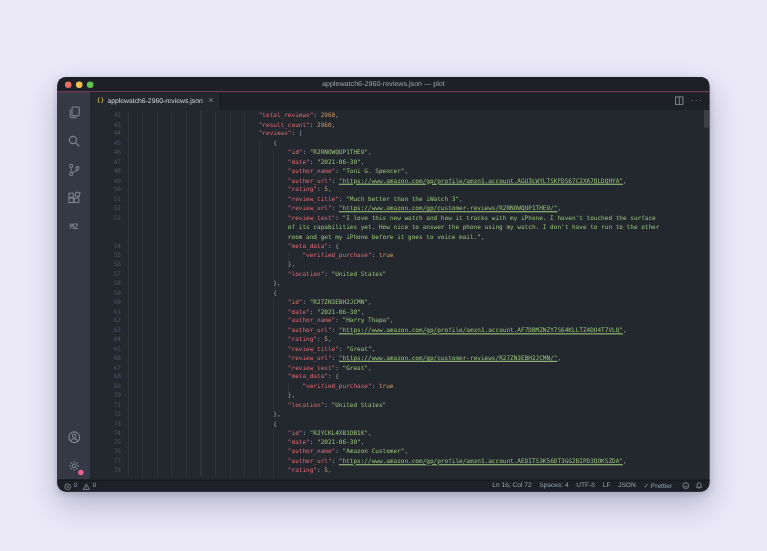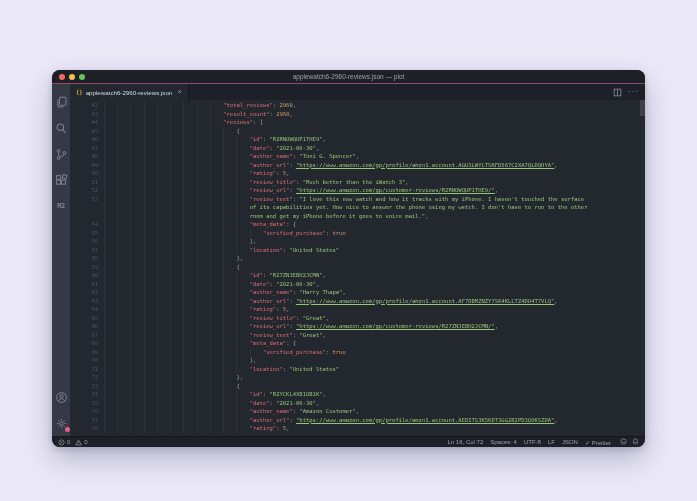--- a/index.html
+++ b/index.html
@@ -24,21 +24,21 @@
   .light.yellow { background:#f4bf4f; }
   .light.green { background:#61c554; }
   .win-title {
     position:absolute; left:0; right:0; text-align:center;
     font-size:6.5px; color:#9aa1ad; line-height:13px; pointer-events:none;
   }
 
   
   .main { flex:1 1 auto; display:flex; min-height:0; }
   .activitybar {
-    width:18px; background:#343945; flex:0 0 auto;
+    width:30px; background:#343945; flex:0 0 auto;
     display:flex; flex-direction:column; align-items:center; padding-top:5px;
   }
   .ab-icon { width:26px; height:26px; display:flex; align-items:center; justify-content:center; color:#7d8490; }
   .ab-icon svg { display:block; }
   .ab-spacer { flex:1; }
   .m2 { font-family:"DejaVu Sans Mono",monospace; font-size:7px; font-weight:bold; color:#7d8490; letter-spacing:-0.5px; }
   .gear-wrap { position:relative; }
   .badge-dot { position:absolute; right:4px; bottom:4px; width:5px; height:5px; border-radius:50%; background:#e4638e; }
 
   .editor-col { flex:1 1 auto; display:flex; flex-direction:column; min-width:0; }

